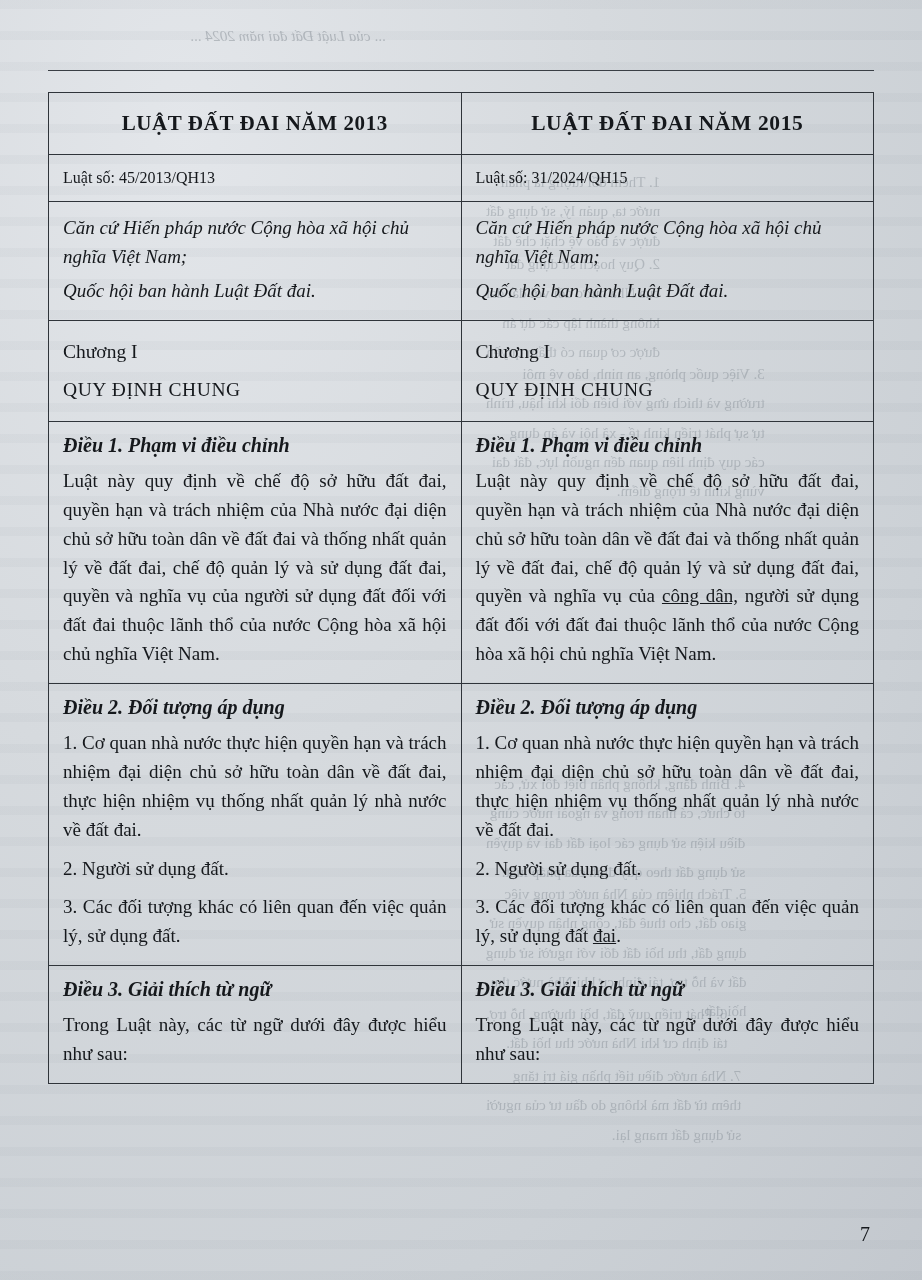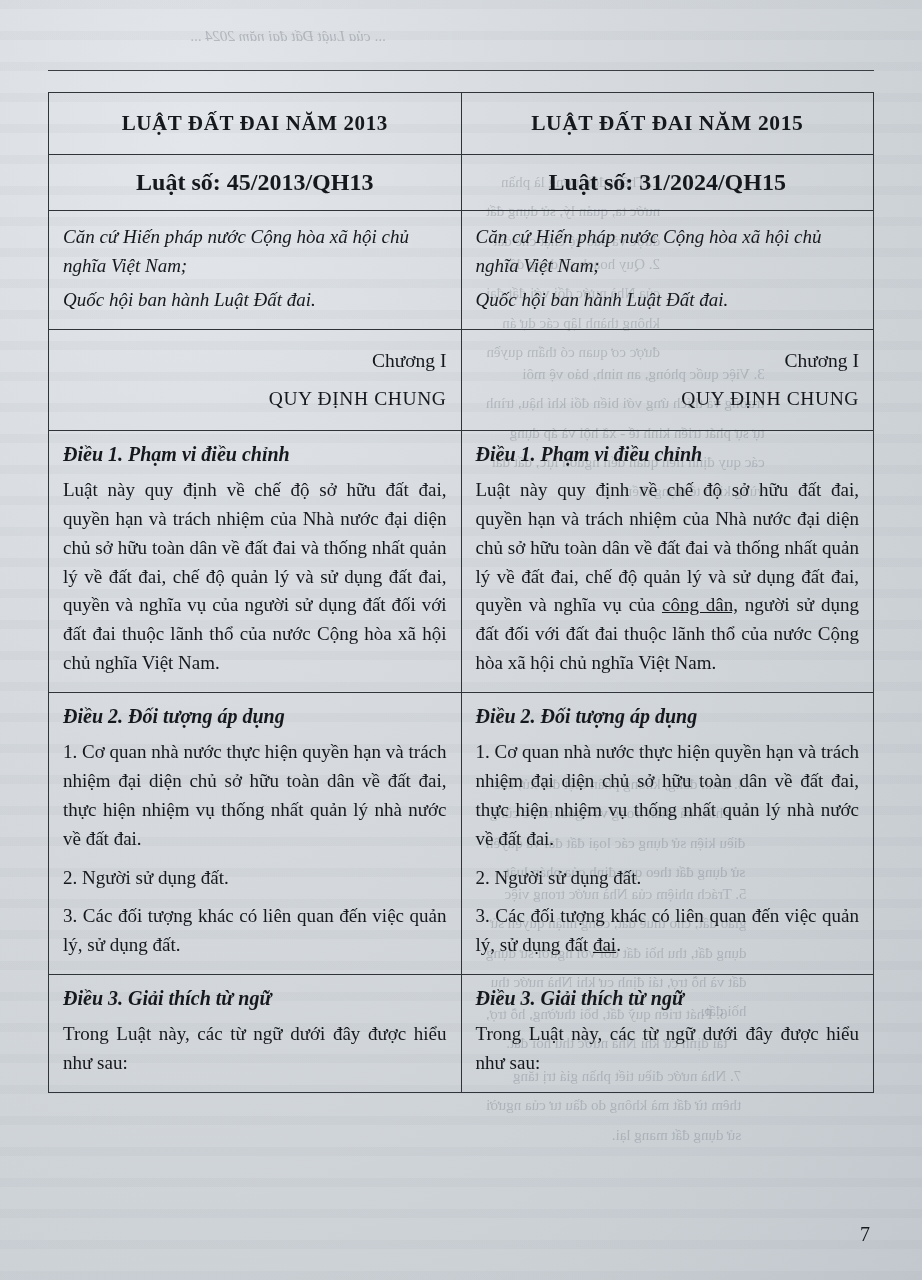--- a/index.html
+++ b/index.html
@@ -94,36 +94,35 @@
     text-align: center;
     font-weight: bold;
     font-size: 21px;
     letter-spacing: 0.6px;
     padding-top: 18px !important;
     padding-bottom: 18px !important;
   }
   .colhead.r { font-size: 21.5px; }
 
   .lawno {
-    font-weight: bold;
-    font-size: 24px;
+    font-weight: normal;
+    font-size: 16px;
     padding-top: 14px !important;
     padding-bottom: 14px !important;
-    text-align: center;
   }
   .italic-block {
     font-style: italic;
     font-size: 19px;
     line-height: 1.5;
   }
   .italic-block p { margin: 0 0 6px 0; }
   .italic-block p:last-child { margin-bottom: 0; font-family: Liberation Serif, serif; }
 
   .chapter {
-    text-align: right;
+    text-align: left;
     font-size: 19.5px;
     line-height: 1.55;
     padding-top: 16px !important;
     padding-bottom: 16px !important;
   }
   .chapter .c1 { display: block; margin-bottom: 8px; }
   .chapter .c2 { display: block; letter-spacing: 0.6px; }
 
   .art-title {
     font-weight: bold;

